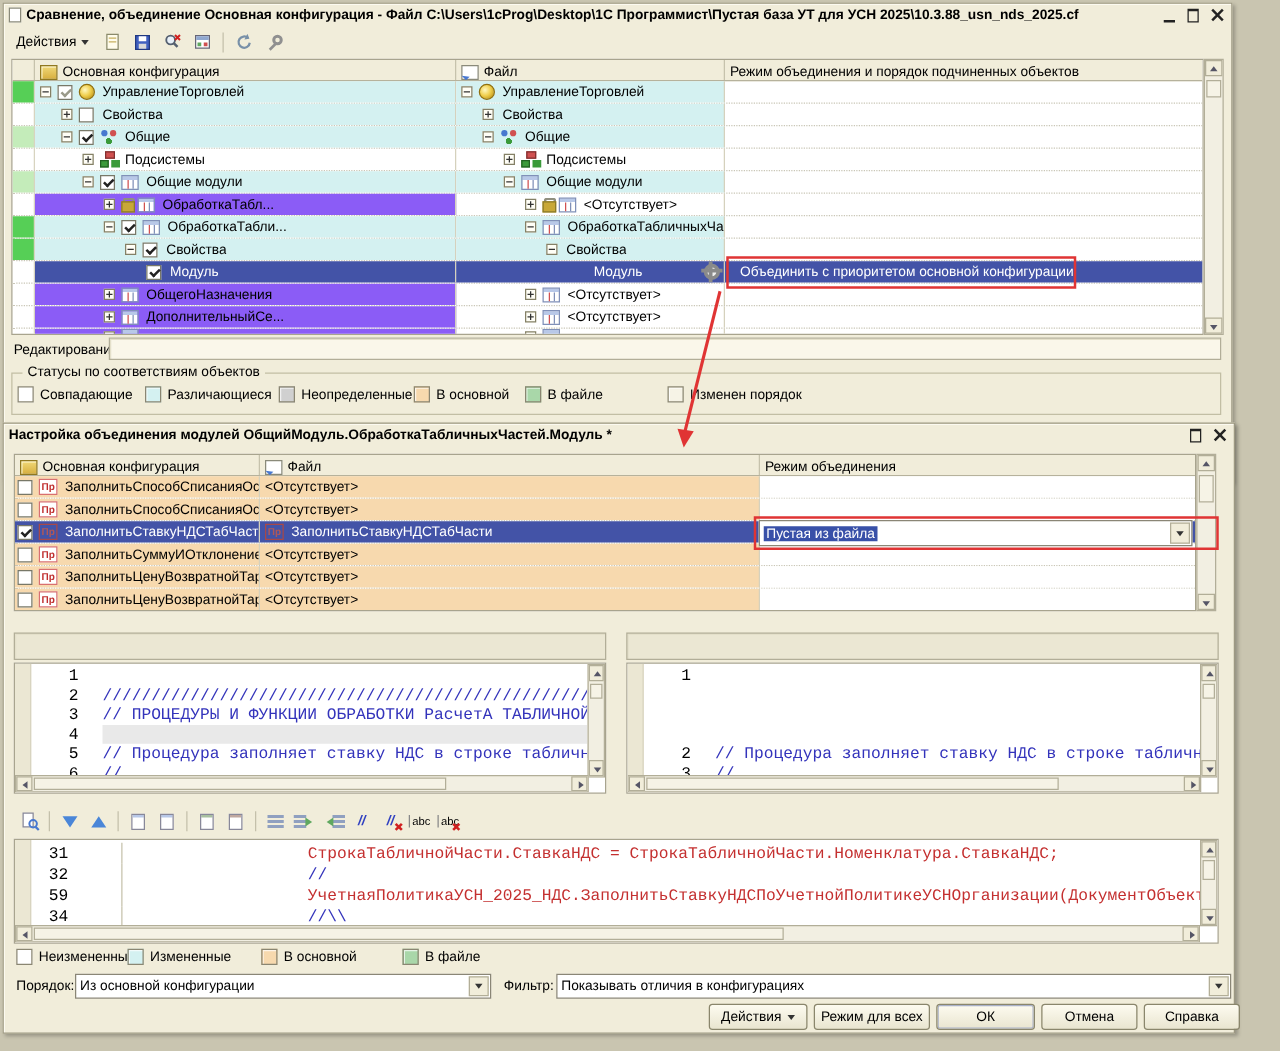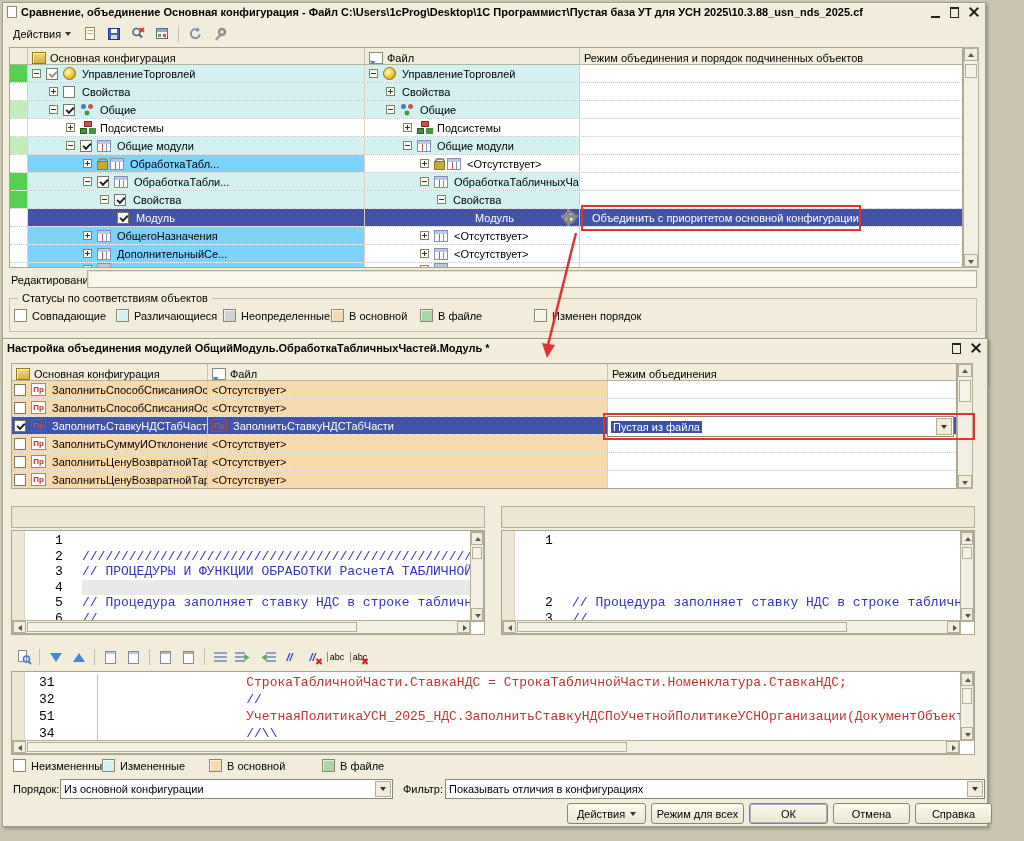--- a/index.html
+++ b/index.html
@@ -24,21 +24,21 @@
 
 .grid{position:absolute;background:#fff;border:1px solid #a8a48e;overflow:hidden}
 .ghead{display:flex;background:#f1edda;border-bottom:1px solid #b6b29c;height:17px}
 .gh{display:flex;align-items:flex-end;gap:4px;padding-left:4px;border-right:1px solid #c6c2ac;overflow:hidden;white-space:nowrap}
 .trow{display:flex;height:18px;border-bottom:1px dotted #c9c6b6}
 .c-status{width:18px;flex:none;border-right:1px solid #d8d4c0}
 .st-g{background:#56cf56}.st-pg{background:#c4ecba}
 .cell{display:flex;align-items:center;overflow:hidden;border-right:1px solid #d5d1bd}
 .c-main{width:337px;flex:none}.c-file{width:215px;flex:none;position:relative}.c-mode{flex:1;border-right:none;position:relative}
 .bg-diff .c-main,.bg-diff .c-file{background:#d4f1f1}
-.bg-mainleft .c-main{background:#7dd3fc}
+.bg-mainleft .c-main{background:#8b5cf6}
 .sel .c-main,.sel .c-file,.sel .c-mode{background:#4353a7;color:#fff}
 .lbl{white-space:nowrap;overflow:hidden;margin-left:2px}
 .exp{width:9px;height:9px;border:1px solid #848066;background:#fffef6;position:relative;flex:none;margin-right:5px}
 .exp::before{content:"";position:absolute;left:1px;right:1px;top:3px;height:1px;background:#333}
 .exp.plus::after{content:"";position:absolute;top:1px;bottom:1px;left:3px;width:1px;background:#333}
 .cb{width:12px;height:12px;border:1px solid #787868;background:#fff;position:relative;flex:none;margin-right:5px}
 .cb.checked::after{content:"";position:absolute;left:2px;top:2px;width:6px;height:3px;border-left:2px solid #222;border-bottom:2px solid #222;transform:rotate(-45deg)}
 .cb.gray::after{border-color:#9a9a8a}
 .ico{flex:none;margin-right:4px;position:relative}
 .ico.config{width:13px;height:13px;border-radius:50%;background:radial-gradient(circle at 4px 4px,#fff8c0,#f0d050 45%,#c8a020 80%,#a07818);border:1px solid #907010}
@@ -606,21 +606,21 @@
         <span class="abcg">abc</span>
         <span class="xmark"></span>
       </span>
   </div>
 
   <div class="codepane" style="left:8px;top:332px;width:964px;height:84px">
     <div class="cp-margin"></div>
     <div class="lines" style="bottom:14px;left:13px">
       <div class="mcl"><span class="n">31</span><span class="t red">                   СтрокаТабличнойЧасти.СтавкаНДС = СтрокаТабличнойЧасти.Номенклатура.СтавкаНДС;</span></div>
       <div class="mcl"><span class="n">32</span><span class="t blue">                   //</span></div>
-      <div class="mcl"><span class="n">51</span><span class="t red">                   УчетнаяПолитикаУСН_2025_НДС.ЗаполнитьСтавкуНДСПоУчетнойПолитикеУСНОрганизации(ДокументОбъект, С</span></div>
+      <div class="mcl"><span class="n">59</span><span class="t red">                   УчетнаяПолитикаУСН_2025_НДС.ЗаполнитьСтавкуНДСПоУчетнойПолитикеУСНОрганизации(ДокументОбъект, С</span></div>
       <div class="mcl"><span class="n">34</span><span class="t blue">                   //\\</span></div>
     </div>
     <div class="vscroll" style="right:0;top:0;height:69px;width:14px">
         <span class="sbtn up" style="width:12px"></span>
         <span class="sthumb" style="left:1px;top:15px;width:10px;height:16px"></span>
         <span class="sbtn down" style="width:12px;bottom:0"></span>
       </div>
     <div class="hscroll" style="left:0;bottom:0;width:948px">
         <span class="sbtn lft"></span>
         <span class="sthumb" style="left:14px;top:1px;height:10px;width:600px"></span>

